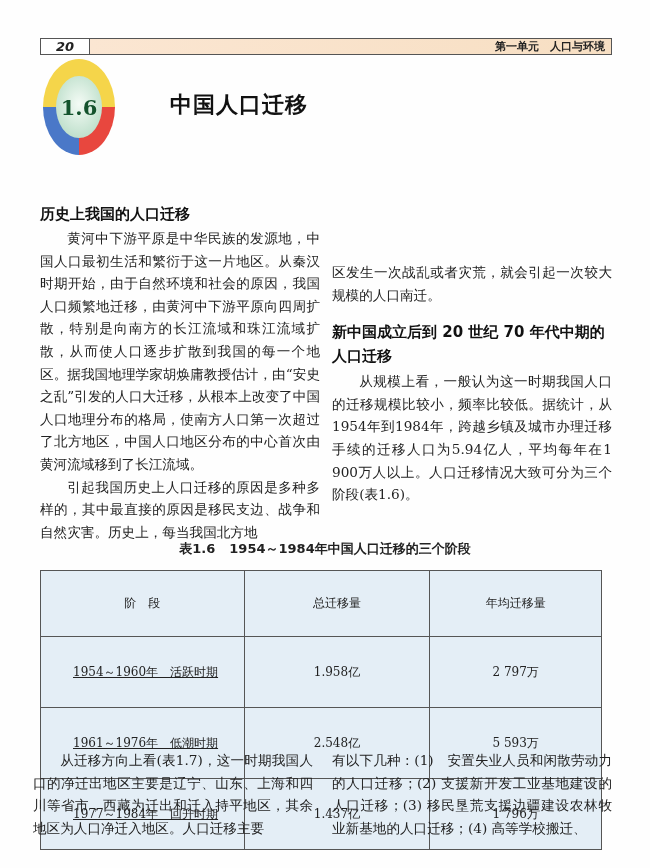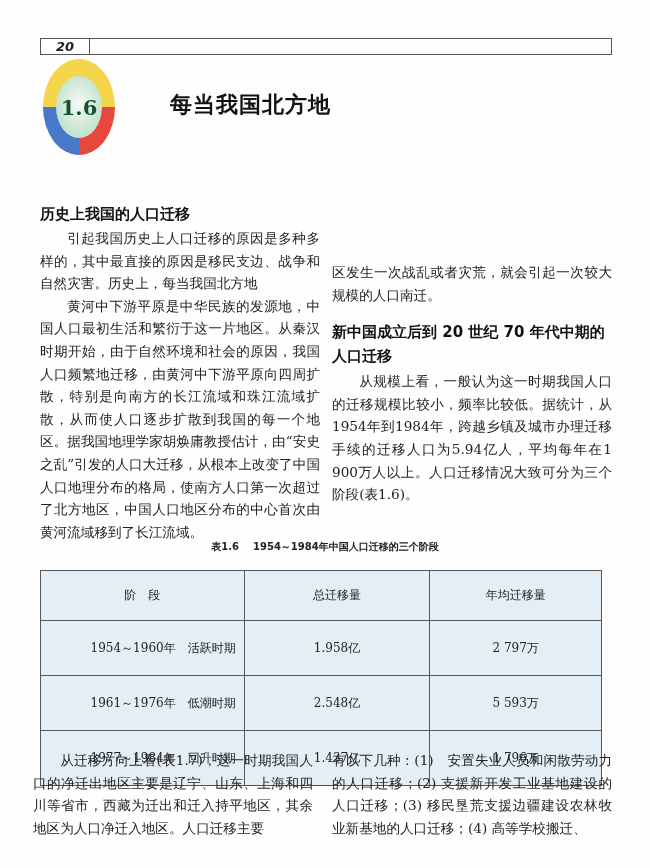--- a/index.html
+++ b/index.html
@@ -15,33 +15,34 @@
   
   #badge { left:42px; top:58px; width:74px; height:98px; }
   #badge .num { position:absolute; left:0; top:0; width:74px; height:98px; display:flex; align-items:center; justify-content:center;
                 font-family:"DejaVu Serif","Liberation Serif",serif; font-weight:bold; font-size:21px; color:#14532d; }
   #title { left:170px; top:90px; font-family:"DejaVu Serif","Liberation Serif",serif; font-weight:bold; font-size:22px; color:#111; letter-spacing:1px; }
   .h2 { font-family:"DejaVu Sans","Liberation Sans",sans-serif; font-weight:bold; font-size:15px; color:#111; line-height:23px; }
   .col { font-size:13.6px; line-height:22.6px; text-align:justify; color:#222; }
   .col p { margin:0; text-indent:2em; }
   .col p.noindent { text-indent:0; }
   #caption { left:0; width:650px; top:540px; text-align:center; font-family:"DejaVu Sans","Liberation Sans",sans-serif;
-             font-weight:bold; font-size:10px; color:#222; }
+             font-weight:bold; font-size:13px; color:#222; }
   #caption .sp { display:inline-block; width:14px; }
   #tbl { left:40px; top:570px; width:562px; border-collapse:collapse; background:#e4eef6; border:1.5px solid #333; }
-  #tbl td, #tbl th { border:1px solid #555; text-align:center; font-weight:normal; font-size:12px; color:#222; padding:8px; }
+  #tbl td, #tbl th { border:1px solid #555; text-align:center; font-weight:normal; font-size:12px; color:#222; padding:16px; }
   #tbl th { height:33px; }
   #tbl td { height:38px; }
-  #tbl td.c1 { text-align:right; padding-left:32px; }
+  #tbl td.c1 { text-align:left; padding-left:32px;text-decoration:underline; }
 </style>
 </head>
 <body>
 
 <div id="hdr" class="abs">
   <div class="pg">20</div>
+  <div class="unit">第一单元　人口与环境</div>
 </div>
 
 <div id="badge" class="abs">
   <svg width="74" height="98" viewBox="0 0 74 98">
     <defs>
       <radialGradient id="cg" cx="50%" cy="45%" r="55%">
         <stop offset="0%" stop-color="#f4fbf5"></stop>
         <stop offset="100%" stop-color="#bfe0cc"></stop>
       </radialGradient>
       <clipPath id="topc">
@@ -55,27 +56,27 @@
         </clipPath>
     </defs>
     <ellipse cx="37" cy="49" rx="36" ry="48" fill="#f5d54a" clip-path="url(#topc)"></ellipse>
     <ellipse cx="37" cy="49" rx="36" ry="48" fill="#4a78c8" clip-path="url(#blc)"></ellipse>
     <ellipse cx="37" cy="49" rx="36" ry="48" fill="#e8473e" clip-path="url(#brc)"></ellipse>
     <ellipse cx="37" cy="49" rx="23" ry="31" fill="url(#cg)"></ellipse>
   </svg>
   <div class="num">1.6</div>
 </div>
 
-<div id="title" class="abs">每当我国北方地</div>
+<div id="title" class="abs">中国人口迁移</div>
 
 <div class="abs" style="left:40px; top:203px; width:280px;">
   <div class="h2">历史上我国的人口迁移</div>
   <div class="col" style="margin-top:1px;">
+    <p>黄河中下游平原是中华民族的发源地，中国人口最初生活和繁衍于这一片地区。从秦汉时期开始，由于自然环境和社会的原因，我国人口频繁地迁移，由黄河中下游平原向四周扩散，特别是向南方的长江流域和珠江流域扩散，从而使人口逐步扩散到我国的每一个地区。据我国地理学家胡焕庸教授估计，由“安史之乱”引发的人口大迁移，从根本上改变了中国人口地理分布的格局，使南方人口第一次超过了北方地区，中国人口地区分布的中心首次由黄河流域移到了长江流域。</p>
     <p>引起我国历史上人口迁移的原因是多种多样的，其中最直接的原因是移民支边、战争和自然灾害。历史上，每当我国北方地</p>
-    <p>黄河中下游平原是中华民族的发源地，中国人口最初生活和繁衍于这一片地区。从秦汉时期开始，由于自然环境和社会的原因，我国人口频繁地迁移，由黄河中下游平原向四周扩散，特别是向南方的长江流域和珠江流域扩散，从而使人口逐步扩散到我国的每一个地区。据我国地理学家胡焕庸教授估计，由“安史之乱”引发的人口大迁移，从根本上改变了中国人口地理分布的格局，使南方人口第一次超过了北方地区，中国人口地区分布的中心首次由黄河流域移到了长江流域。</p>
   </div>
 </div>
 
 <div class="abs" style="left:332px; top:225px; width:280px;margin-top:36px;">
   <div class="col">
     <p class="noindent">区发生一次战乱或者灾荒，就会引起一次较大规模的人口南迁。</p>
   </div>
   <div class="h2" style="margin-top:14px; line-height:24px;">新中国成立后到 20 世纪 70 年代中期的人口迁移</div>
   <div class="col" style="margin-top:2px;">
     <p>从规模上看，一般认为这一时期我国人口的迁移规模比较小，频率比较低。据统计，从1954年到1984年，跨越乡镇及城市办理迁移手续的迁移人口为5.94亿人，平均每年在1 900万人以上。人口迁移情况大致可分为三个阶段(表1.6)。</p>

